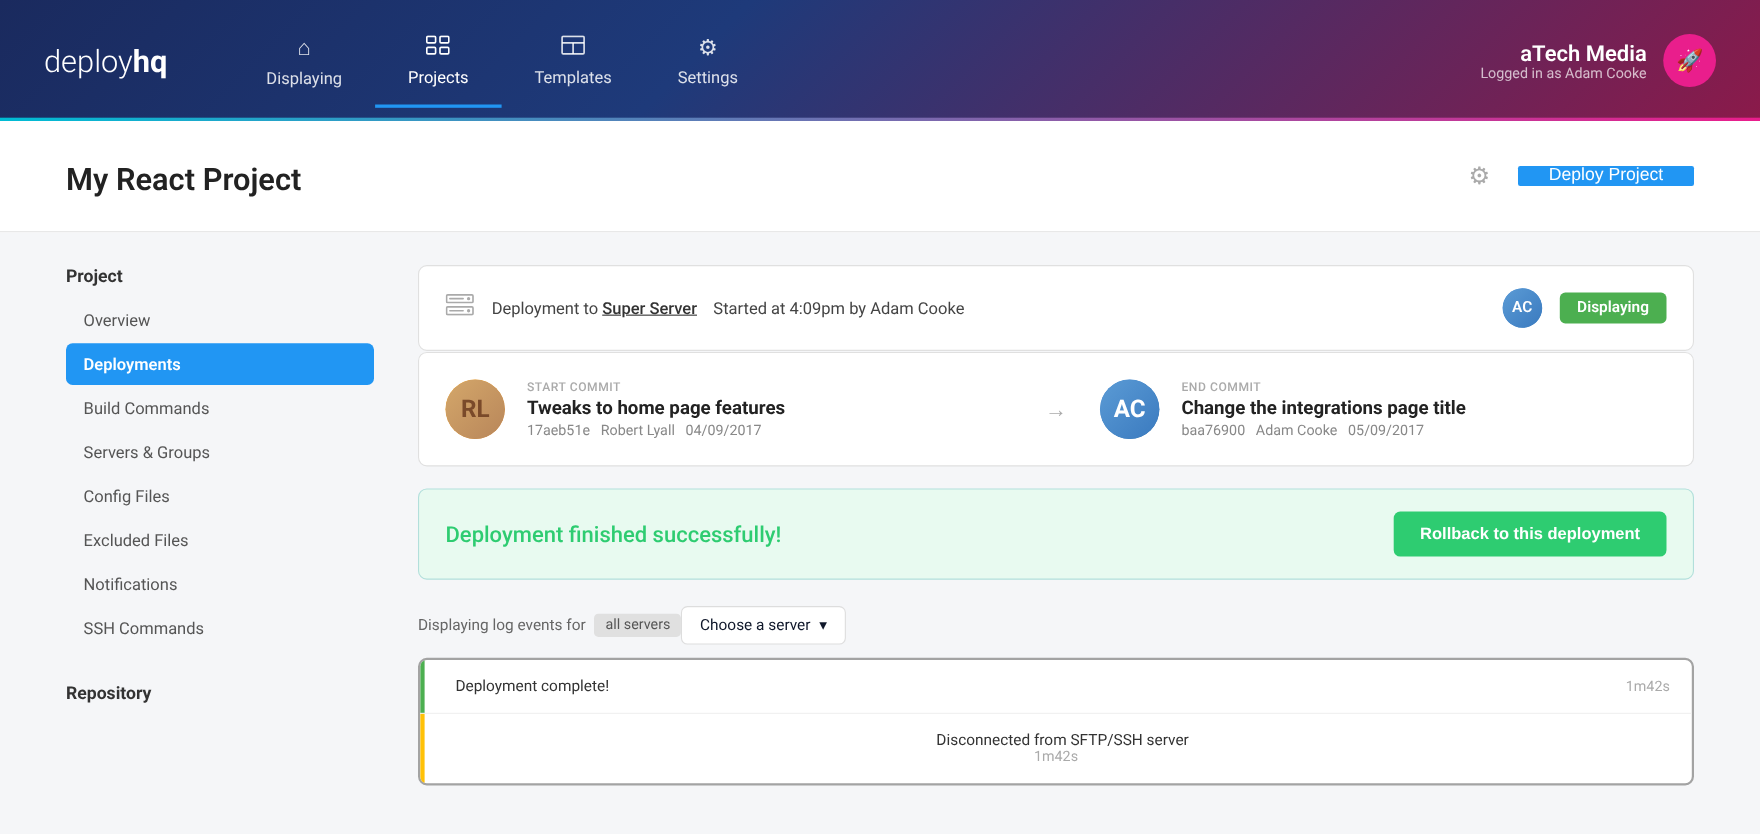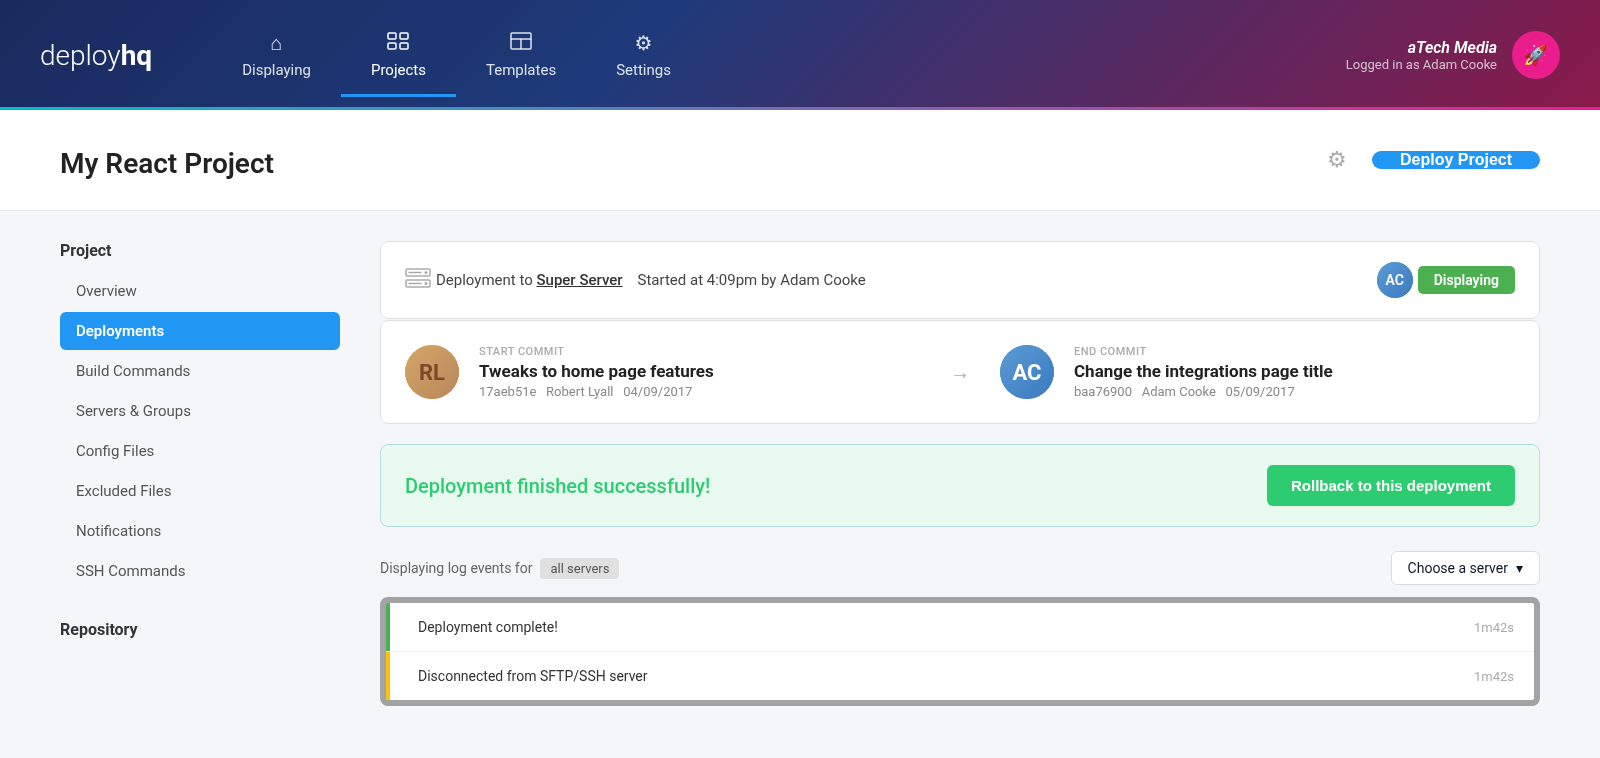--- a/index.html
+++ b/index.html
@@ -57,21 +57,21 @@
       z-index: 1;
     }
     .nav-icon { font-size: 20px; }
     .header-user {
       display: flex;
       align-items: center;
       gap: 15px;
       color: white;
     }
     .user-info { text-align: right; }
-    .user-name { font-size: 16px; font-weight: 600; font-style: italic; }
+    .user-name { font-size: 20px; font-weight: 600; }
     .user-sub { font-size: 13px; color: rgba(255,255,255,0.7); }
     .rocket-btn {
       width: 48px; height: 48px;
       border-radius: 50%;
       background: #e91e8c;
       display: flex; align-items: center; justify-content: center;
       cursor: pointer;
       font-size: 20px;
       color: white;
     }
@@ -93,23 +93,23 @@
       cursor: pointer;
       font-size: 22px;
       color: #aaa;
       display: flex; align-items: center; justify-content: center;
     }
     .deploy-btn {
       background: #2196f3;
       color: white;
       border: none;
       padding: 0 28px;
-      border-radius: 16px;
+      border-radius: 2px;
       font-size: 16px;
-      font-weight: 700;
+      font-weight: 400;
       cursor: pointer;
     }
 
     
     .main { display: flex; padding: 30px 60px; gap: 40px; }
 
     
     .sidebar { width: 280px; flex-shrink: 0; }
     .sidebar-section-title {
       font-size: 16px;
@@ -137,21 +137,21 @@
     .content { flex: 1; }
 
     
     .deployment-header-card {
       background: white;
       border: 1px solid #e0e0e0;
       border-radius: 8px;
       padding: 20px 24px;
       display: flex;
       align-items: center;
-      gap: 5px;
+      gap: 16px;
       margin-bottom: 0;
     }
     .server-icon { font-size: 22px; color: #888; }
     .deployment-header-text { flex: 1; font-size: 15px; color: #444; }
     .deployment-header-text a { color: #333; text-decoration: underline; font-weight: 500; }
     .avatar-small {
       width: 36px; height: 36px; border-radius: 50%;
       background: linear-gradient(135deg, #f5a623, #e8784d);
       display: flex; align-items: center; justify-content: center;
       font-size: 14px; color: white; font-weight: 600; overflow: hidden;
@@ -216,21 +216,20 @@
       font-size: 15px;
       font-weight: 600;
       cursor: pointer;
       text-align: right;
     }
 
     
     .log-header {
       display: flex;
       align-items: center;
-      justify-content: space-between;
       margin-top: 24px;
       margin-bottom: 12px;
     }
     .log-header-text { font-size: 14px; color: #666; display: flex; align-items: center; gap: 8px; }
     .all-servers-badge {
       background: #e0e0e0;
       border-radius: 4px;
       padding: 3px 10px;
       font-size: 13px;
       color: #555;
@@ -242,32 +241,32 @@
       padding: 8px 16px;
       font-size: 14px;
       color: #0f172a;
       cursor: pointer;
       display: flex; align-items: center; gap: 8px;
     }
 
     
     .log-container {
       background: white;
-      border: 6px solid #a3a3a3;
+      border: 2px solid #a3a3a3;
       border-radius: 8px;
       overflow: hidden;
     }
     .log-entry {
       display: flex;
       align-items: center;
       padding: 16px 20px;
       border-bottom: 1px solid #f0f0f0;
       position: relative;
     }
-    .log-entry:last-child { border-bottom: none; }
+    .log-entry:last-child { border-bottom: none; flex-direction: column; }
     .log-entry-indicator {
       width: 4px;
       position: absolute;
       left: 0;
       top: 0;
       bottom: 0;
     }
     .log-entry-indicator.green { background: #4caf50; }
     .log-entry-indicator.yellow { background: #ffc107; }
     .log-entry-text { flex: 1; font-size: 14px; color: #333; padding-left: 12px; }

